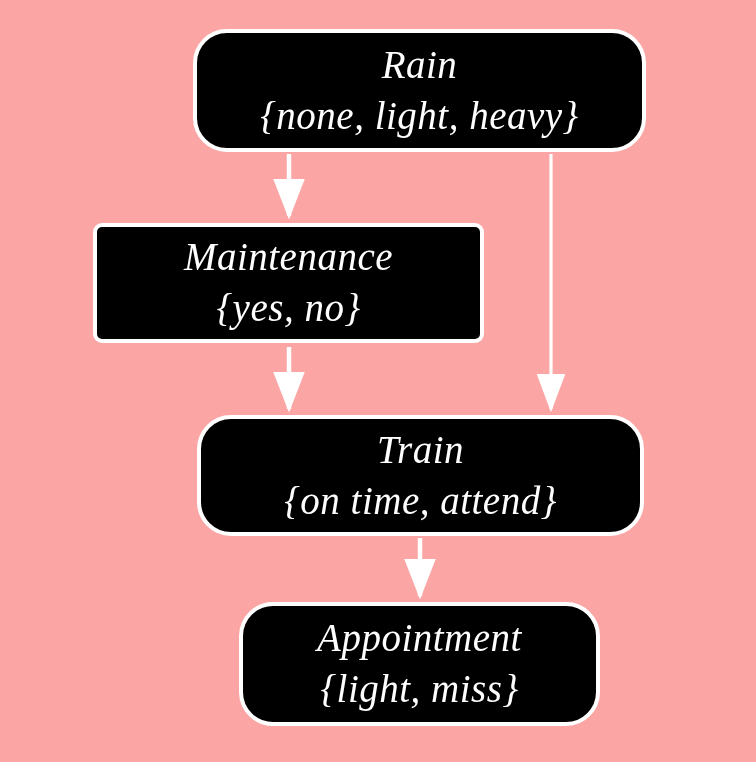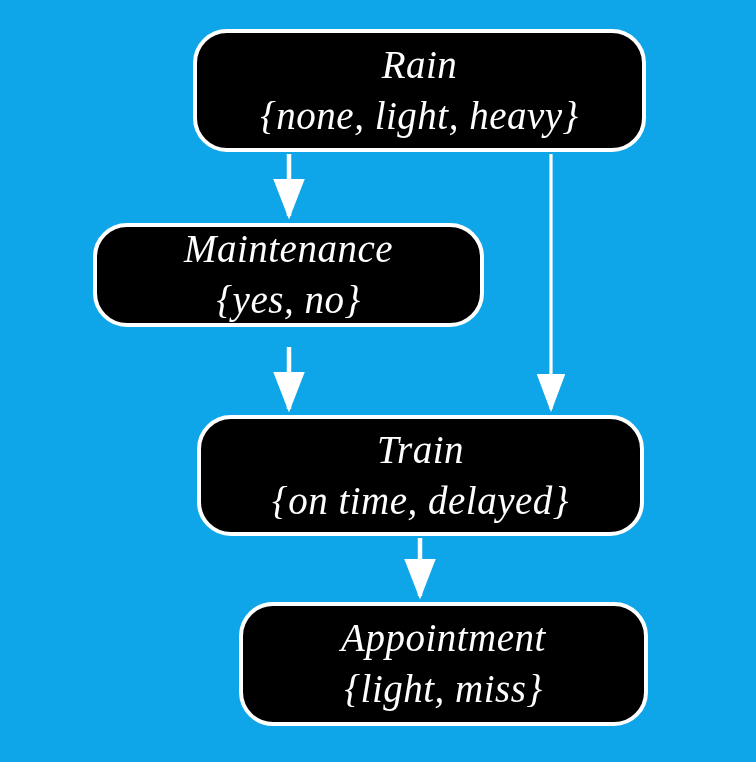--- a/index.html
+++ b/index.html
@@ -8,21 +8,21 @@
     padding: 0;
     background: #000000;
   }
   body {
     font-family: "Liberation Serif", "DejaVu Serif", serif;
   }
   #canvas {
     position: relative;
     width: 756px;
     height: 762px;
-    background: #0ea5e9;
+    background: #fca5a5;
     overflow: hidden;
   }
   #edge-layer {
     position: absolute;
     left: 0;
     top: 0;
     width: 756px;
     height: 762px;
     pointer-events: none;
   }
@@ -48,23 +48,23 @@
     letter-spacing: 0.5px;
   }
   .node-states {
     font-size: 39px;
     letter-spacing: 0.5px;
     margin-top: 8px;
   }
 
   
   #node-rain        { left: 193px; top: 29px;  width: 453px; height: 123px; }
-  #node-maintenance { left: 93px;  top: 223px; width: 391px; height: 104px; }
+  #node-maintenance { left: 93px;  top: 223px; width: 391px; height: 120px; border-radius: 9px; }
   #node-train       { left: 197px; top: 415px; width: 447px; height: 121px; }
-  #node-appointment { left: 239px; top: 602px; width: 409px; height: 124px; }
+  #node-appointment { left: 239px; top: 602px; width: 361px; height: 124px; }
 </style>
 </head>
 <body>
 
 <div id="canvas">
 
   <svg id="edge-layer" viewBox="0 0 756 762" width="756" height="762" xmlns="http://www.w3.org/2000/svg">
     <defs>
       <marker id="arrowhead-thick" markerWidth="9" markerHeight="7" refX="8.2" refY="3.5" orient="auto" markerUnits="strokeWidth">
         <polygon points="0 0, 9 3.5, 0 7" fill="#ffffff"></polygon>
@@ -96,21 +96,21 @@
     <div class="node-states">{none, light, heavy}</div>
   </div>
 
   <div class="node" id="node-maintenance">
     <div class="node-title">Maintenance</div>
     <div class="node-states">{yes, no}</div>
   </div>
 
   <div class="node" id="node-train">
     <div class="node-title">Train</div>
-    <div class="node-states">{on time, delayed}</div>
+    <div class="node-states">{on time, attend}</div>
   </div>
 
   <div class="node" id="node-appointment">
     <div class="node-title">Appointment</div>
     <div class="node-states">{light, miss}</div>
   </div>
 
 </div>
 
 </body></html>

